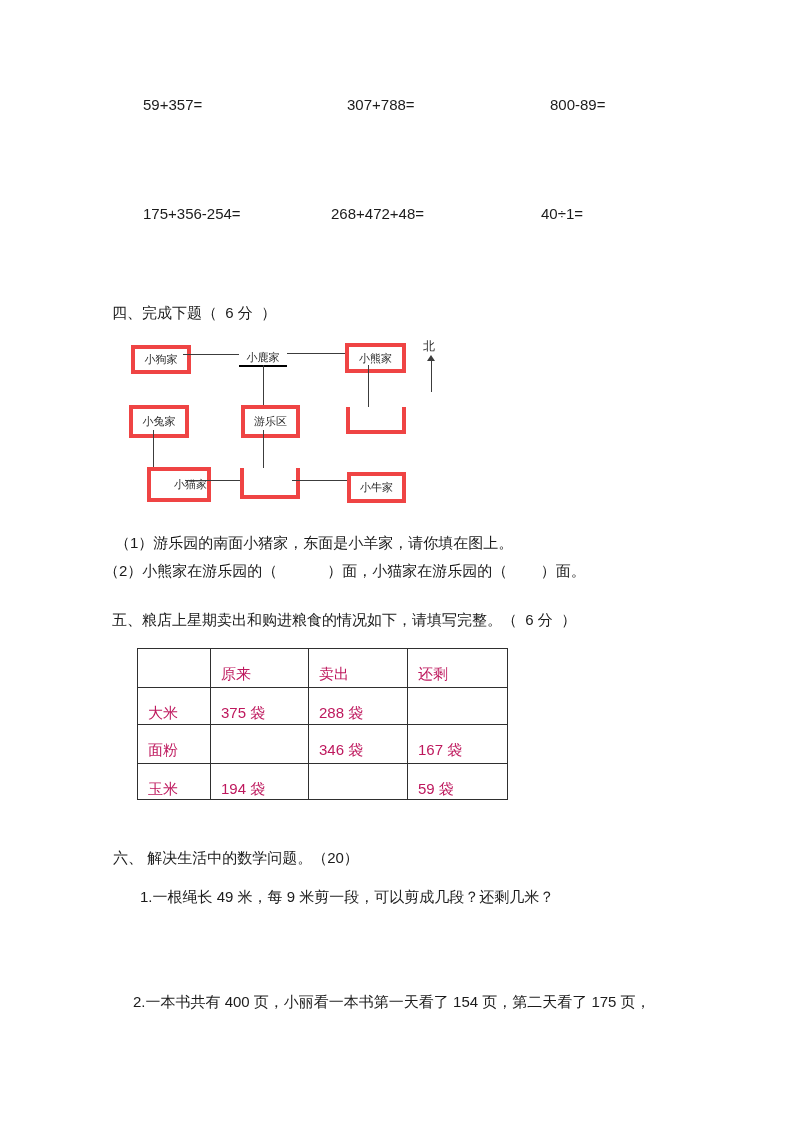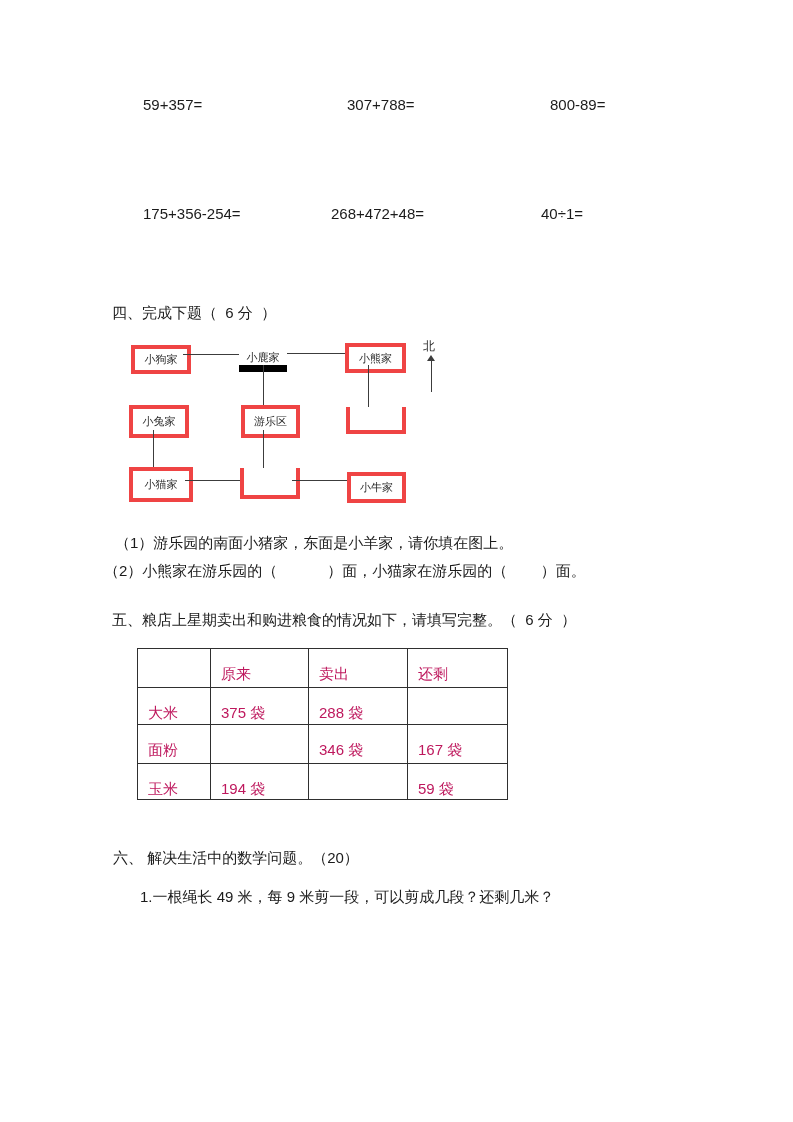--- a/index.html
+++ b/index.html
@@ -22,21 +22,21 @@
   .map-box{
     position:absolute;
     border:4px solid #ef4444;
     background:#fff;
     display:flex;align-items:center;justify-content:center;
     font-size:11px;color:#2a2a2a;
   }
   .open-top{border-top:none;}
   .underline-label{
     position:absolute;
-    border-bottom:7px solid #000000;
+    border-bottom:2px solid #000000;
     display:flex;align-items:flex-end;justify-content:center;
     font-size:11px;color:#2a2a2a;
   }
   .hline{position:absolute;height:1px;background:#3c3c3c;}
   .vline{position:absolute;width:1px;background:#3c3c3c;}
   .north-label{position:absolute;font-size:12px;color:#2a2a2a;}
   .arrow-head{
     position:absolute;width:0;height:0;
     border-left:4px solid transparent;
     border-right:4px solid transparent;
@@ -96,21 +96,21 @@
       <span>小兔家</span>
     </div>
     <div class="map-box" style="left:116px;top:67px;width:51px;height:25px;">
       <span>游乐区</span>
     </div>
     <div class="map-box open-top" style="left:221px;top:69px;width:52px;height:23px;"></div>
 
     <span class="vline" style="left:28px;top:92px;height:37px;"></span>
     <span class="vline" style="left:138px;top:92px;height:38px;"></span>
 
-    <div class="map-box" style="left:4px;top:129px;width:56px;height:27px;">
+    <div class="map-box" style="left:22px;top:129px;width:56px;height:27px;justify-content:flex-end;">
       <span>小猫家</span>
     </div>
     <div class="map-box open-top" style="left:115px;top:130px;width:52px;height:27px;"></div>
     <div class="map-box" style="left:222px;top:134px;width:51px;height:23px;">
       <span>小牛家</span>
     </div>
 
     <span class="hline" style="left:60px;top:142px;width:55px;"></span>
     <span class="hline" style="left:167px;top:142px;width:55px;"></span>
   </div>
@@ -150,14 +150,15 @@
       <td>玉米</td>
       <td>194 袋</td>
       <td></td>
       <td>59 袋</td>
     </tr>
   </tbody>
     </table>
 
   <span class="abs heading pre" style="left:113px;top:849px;">六、 解决生活中的数学问题。（20）</span>
   <span class="abs txt pre" style="left:140px;top:888px;">1.一根绳长 49 米，每 9 米剪一段，可以剪成几段？还剩几米？</span>
+  <span class="abs txt pre" style="left:133px;top:993px;">2.一本书共有 400 页，小丽看一本书第一天看了 154 页，第二天看了 175 页，</span>
 
 </div>
 
 </body></html>

